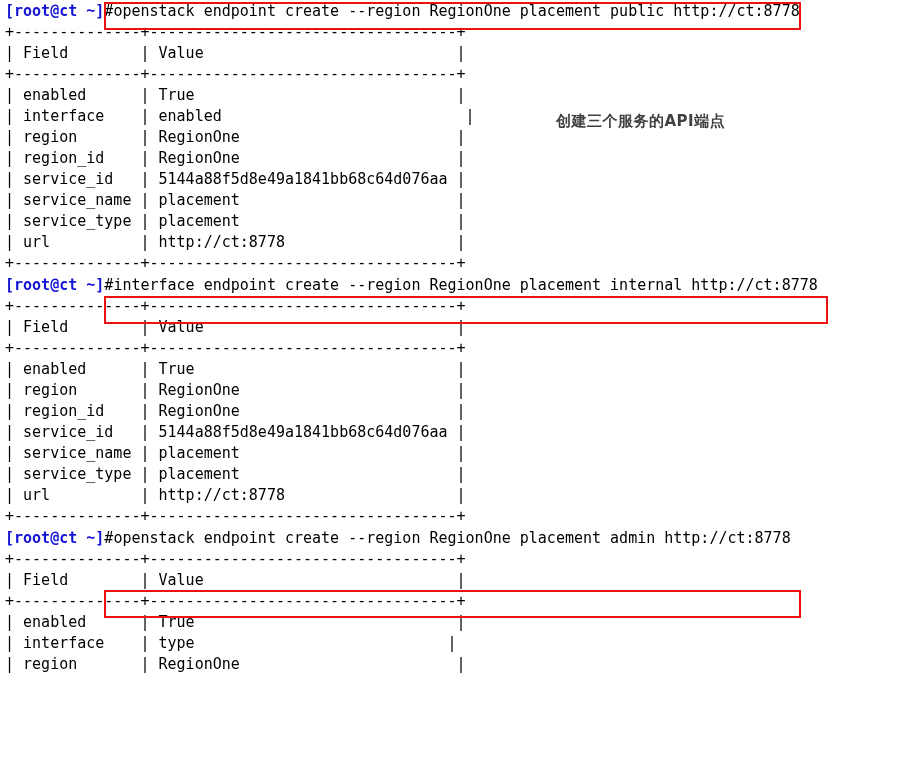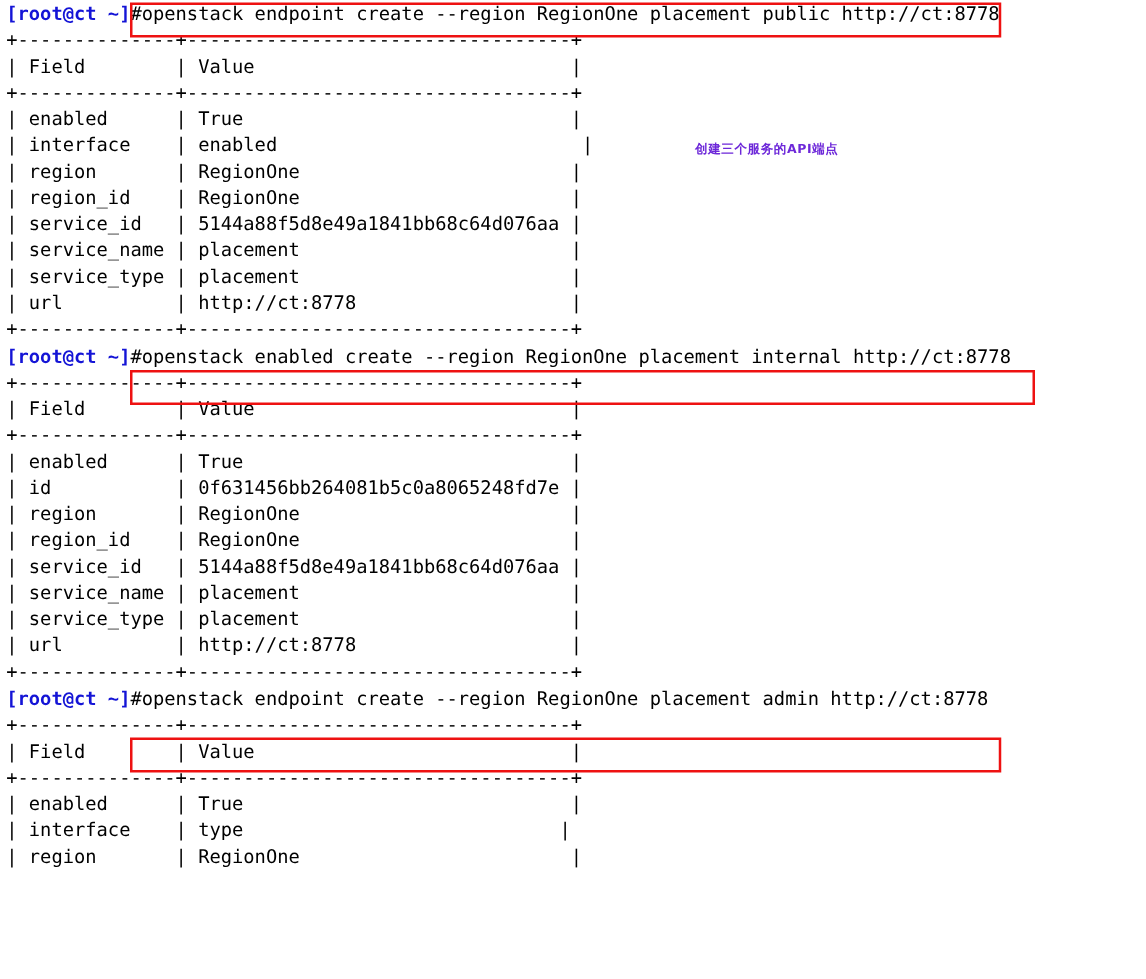--- a/index.html
+++ b/index.html
@@ -46,24 +46,24 @@
     color: #000000;
   }
   .redbox {
     position: absolute;
     border: 2px solid #ee1111;
     box-sizing: border-box;
     pointer-events: none;
   }
   .annotation {
     position: absolute;
-    color: #6d28d9;
+    color: #404040;
     font-family: "DejaVu Sans", "Liberation Sans", sans-serif;
     font-weight: bold;
-    font-size: 10px;
+    font-size: 15px;
     white-space: nowrap;
     letter-spacing: 0.5px;
   }
 </style>
 </head>
 <body>
 
 <div id="terminal">
 
   <div class="line prompt-line"><span class="prompt">[root@ct ~]</span><span class="cmd">#</span><span class="cmd">openstack endpoint create --region RegionOne placement public http://ct:8778</span></div>
@@ -73,26 +73,25 @@
   <div class="line tbl">| enabled      | True                             |</div>
   <div class="line tbl">| interface    | enabled                           |</div>
   <div class="line tbl">| region       | RegionOne                        |</div>
   <div class="line tbl">| region_id    | RegionOne                        |</div>
   <div class="line tbl">| service_id   | 5144a88f5d8e49a1841bb68c64d076aa |</div>
   <div class="line tbl">| service_name | placement                        |</div>
   <div class="line tbl">| service_type | placement                        |</div>
   <div class="line tbl">| url          | http://ct:8778                   |</div>
   <div class="line tbl">+--------------+----------------------------------+</div>
 
-  <div class="line prompt-line"><span class="prompt">[root@ct ~]</span><span class="cmd">#</span><span class="cmd">openstack enabled create --region RegionOne placement internal http://ct:8778</span></div>
+  <div class="line prompt-line"><span class="prompt">[root@ct ~]</span><span class="cmd">#</span><span class="cmd">interface endpoint create --region RegionOne placement internal http://ct:8778</span></div>
   <div class="line tbl">+--------------+----------------------------------+</div>
   <div class="line tbl">| Field        | Value                            |</div>
   <div class="line tbl">+--------------+----------------------------------+</div>
   <div class="line tbl">| enabled      | True                             |</div>
-  <div class="line tbl">| id           | 0f631456bb264081b5c0a8065248fd7e |</div>
   <div class="line tbl">| region       | RegionOne                        |</div>
   <div class="line tbl">| region_id    | RegionOne                        |</div>
   <div class="line tbl">| service_id   | 5144a88f5d8e49a1841bb68c64d076aa |</div>
   <div class="line tbl">| service_name | placement                        |</div>
   <div class="line tbl">| service_type | placement                        |</div>
   <div class="line tbl">| url          | http://ct:8778                   |</div>
   <div class="line tbl">+--------------+----------------------------------+</div>
 
   <div class="line prompt-line"><span class="prompt">[root@ct ~]</span><span class="cmd">#</span><span class="cmd">openstack endpoint create --region RegionOne placement admin http://ct:8778</span></div>
   <div class="line tbl">+--------------+----------------------------------+</div>

